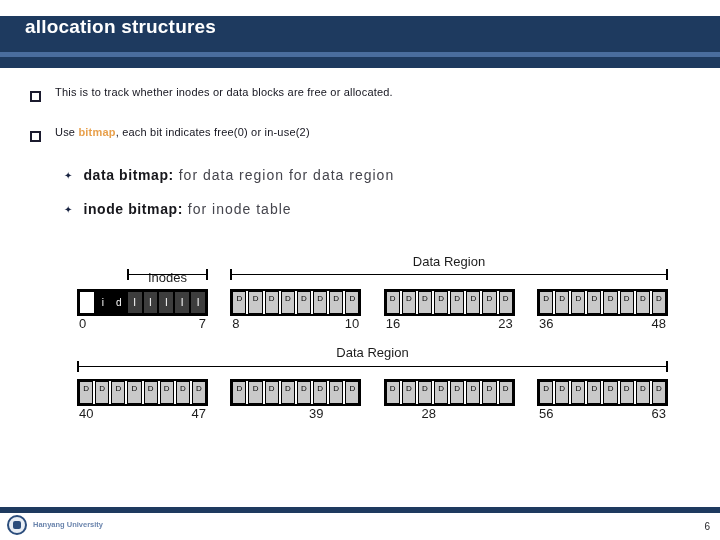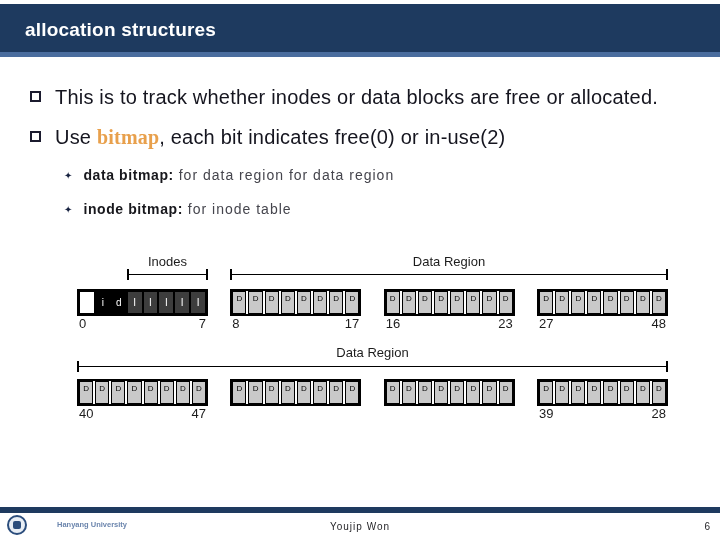--- a/index.html
+++ b/index.html
@@ -7,43 +7,43 @@
     position: relative;
     width: 720px;
     height: 540px;
     background: #ffffff;
     font-family: "Liberation Sans", sans-serif;
     overflow: hidden;
   }
 
   
   .header {
-    position: absolute; top: 4px; left: 0; right: 0; height: 52px;
+    position: absolute; top: 16px; left: 0; right: 0; height: 52px;
     background: #1e3a5f;
-    display: flex; align-items: center;
+    display: flex; align-items: flex-start;
   }
   .header .title {
     color: #ffffff; font-size: 19px; font-weight: bold;
     padding-left: 25px; letter-spacing: 0.2px;
   }
   .accent-line {
     position: absolute; top: 52px; left: 0; right: 0; height: 5px;
     background: #4a6d9e;
   }
 
   
   .bullet-row { position: absolute; left: 30px; display: flex; align-items: flex-start; }
   .b1 { top: 86px; }
   .b2 { top: 126px; }
   .sq-bullet {
     width: 7px; height: 7px; border: 2px solid #1b1b2e;
     margin-top: 5px; margin-right: 14px; flex: 0 0 auto;
   }
-  .bullet-text { font-size: 20px; color: #15151f; letter-spacing: 0.2px; }
-  .hl { font-weight: bold; font-family: Liberation Serif, serif; }
+  .bullet-text { font-size: 11px; color: #15151f; letter-spacing: 0.2px; }
+  .hl { font-weight: bold; }
 
   .sub-row { position: absolute; left: 64px; display: flex; align-items: flex-start; }
   .s1 { top: 167px; }
   .s2 { top: 201px; }
   .dm-bullet { font-size: 10px; color: #16213f; margin-top: 3px; margin-right: 11px; flex: 0 0 auto; }
   .sub-text { font-size: 14px; color: #45454d; letter-spacing: 1px; }
   .sub-text b { color: #17171c; letter-spacing: 0.6px; text-align: center; }
 
   
   .dlabel {
@@ -79,21 +79,21 @@
     display: flex; justify-content: space-between;
     font-size: 13px; color: #1c1c1c;
   }
   .numpair {
     width: 131px; box-sizing: border-box; padding: 0 2px;
     display: flex; justify-content: space-between;
   }
 
   
   .footer-bar { position: absolute; top: 507px; left: 0; right: 0; height: 6px; background: #1e3a5f; }
-  .logo-wrap { position: absolute; left: 7px; top: 515px; display: flex; align-items: center; gap: 24px; }
+  .logo-wrap { position: absolute; left: 7px; top: 515px; display: flex; align-items: center; }
   .emblem {
     width: 20px; height: 20px; border: 2px solid #2b4d7c; border-radius: 50%;
     box-sizing: border-box; display: flex; align-items: center; justify-content: center;
     background: #e8eef5;
   }
   .emblem-core { width: 8px; height: 8px; background: #2b4d7c; border-radius: 2px; }
   .logo-text { margin-left: 6px; line-height: 1.1; }
   .aff1 { font-size: 7.5px; color: #6b85ad; font-weight: bold; }
   .aff2 { font-size: 11px; color: #1c3a66; font-weight: bold; }
   .author {
@@ -125,21 +125,21 @@
   <div class="sub-row s1">
     <div class="dm-bullet">✦</div>
     <div class="sub-text"><b>data bitmap:</b><span> for data region for data region</span></div>
   </div>
 
   <div class="sub-row s2">
     <div class="dm-bullet">✦</div>
     <div class="sub-text"><b>inode bitmap:</b><span> for inode table</span></div>
   </div>
 
-  <div class="dlabel" style="left:127px; width:81px; top:254px;">Inodes</div>
+  <div class="dlabel" style="left:127px; width:81px; top:270px;">Inodes</div>
   <div class="bracket" style="left:127px; width:81px; top:269px;">
     <div class="btick l"></div>
     <div class="bline"></div>
     <div class="btick r"></div>
   </div>
 
   <div class="dlabel" style="left:230px; width:438px; top:254px;">Data Region</div>
   <div class="bracket" style="left:230px; width:438px; top:269px;">
     <div class="btick l"></div>
     <div class="bline"></div>
@@ -188,28 +188,28 @@
         <div class="cell c-data">D</div>
       </div>
     </div>
   <div class="num-row" style="top:316px;" id="row1-numbers">
       <div class="numpair">
         <span>0</span>
         <span>7</span>
       </div>
       <div class="numpair">
         <span>8</span>
-        <span>17</span>
+        <span>10</span>
       </div>
       <div class="numpair">
         <span>16</span>
         <span>23</span>
       </div>
       <div class="numpair">
-        <span>27</span>
+        <span>36</span>
         <span>48</span>
       </div>
     </div>
 
   <div class="dlabel" style="left:77px; width:591px; top:345px;">Data Region</div>
   <div class="bracket" style="left:77px; width:591px; top:361px;">
     <div class="btick l"></div>
     <div class="bline"></div>
     <div class="btick r"></div>
   </div>
@@ -258,27 +258,30 @@
     </div>
   <div class="num-row" style="top:406px;" id="row2-numbers">
       <div class="numpair">
         <span>40</span>
         <span>47</span>
       </div>
       <div class="numpair">
         <span>39</span>
         <span>28</span>
       </div>
+      <div class="numpair">
+        <span>56</span>
+        <span>63</span>
+      </div>
     </div>
 
   <div class="footer-bar" style="background: rgb(30, 58, 95);"></div>
   <div class="logo-wrap">
     <div class="emblem">
       <div class="emblem-core"></div>
     </div>
     <div class="logo-text">
       <div class="aff1">Hanyang University</div>
     </div>
   </div>
-  <div class="author">Youjip Won</div>
   <div class="pagenum">6</div>
 
 </div>
 
 </body></html>

